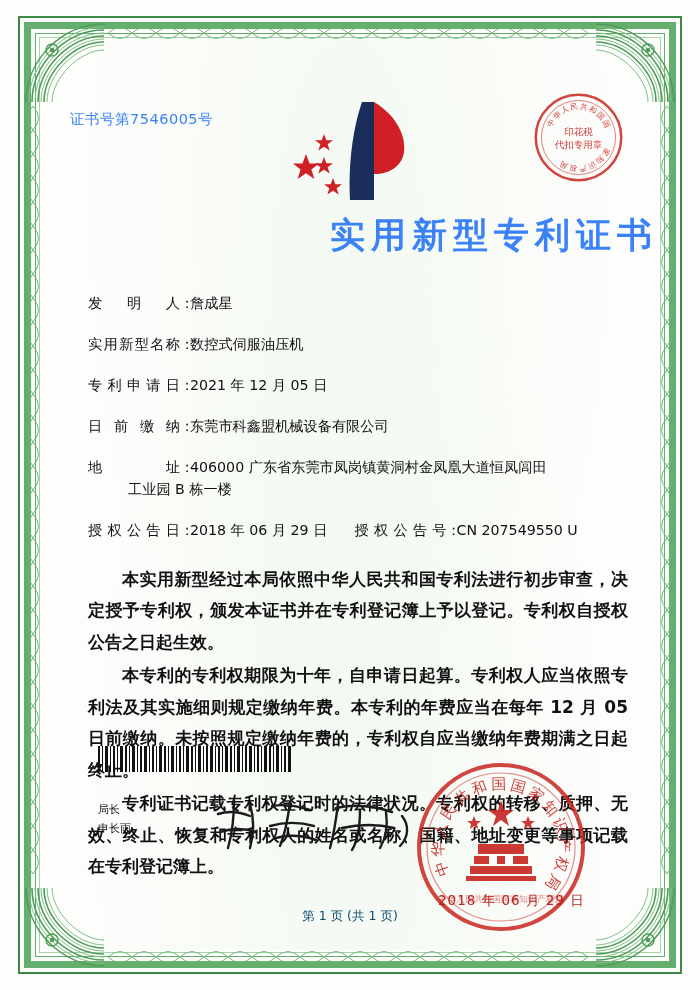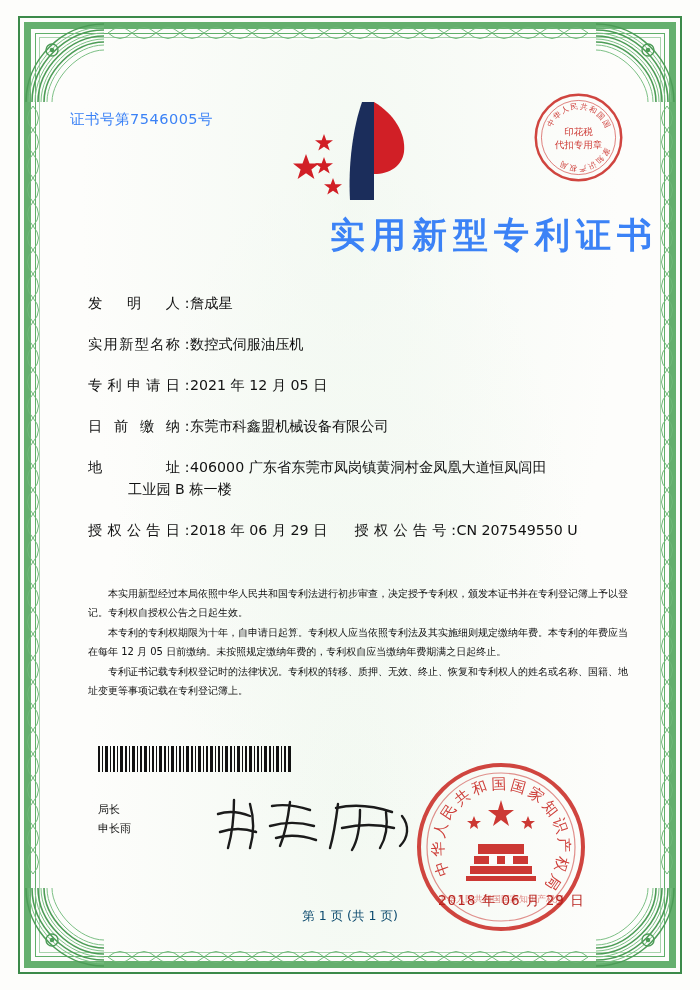--- a/index.html
+++ b/index.html
@@ -163,26 +163,27 @@
     display: inline-block;
     width: 262px;
     white-space: nowrap;
   }
   .row-two .half .field-label { width: 92px; }
   .row-two .half.right { width: 270px; }
   .row-two .half.right .field-label { width: 92px; }
 
   .paragraphs {
     position: absolute;
-    left: 46px; top: 545px;
+    left: 46px; top: 524px;
     width: 540px;
-    font-size: 10px;
+    font-size: 17px;
     line-height: 1.85;
     color: #111;
     text-align: justify;
+    font-weight: bold;
   }
   .paragraphs p {
     margin: 0 0 2px 0;
     text-indent: 2em;
   }
 
   
   .barcode {
     position: absolute;
     left: 56px; top: 706px;

